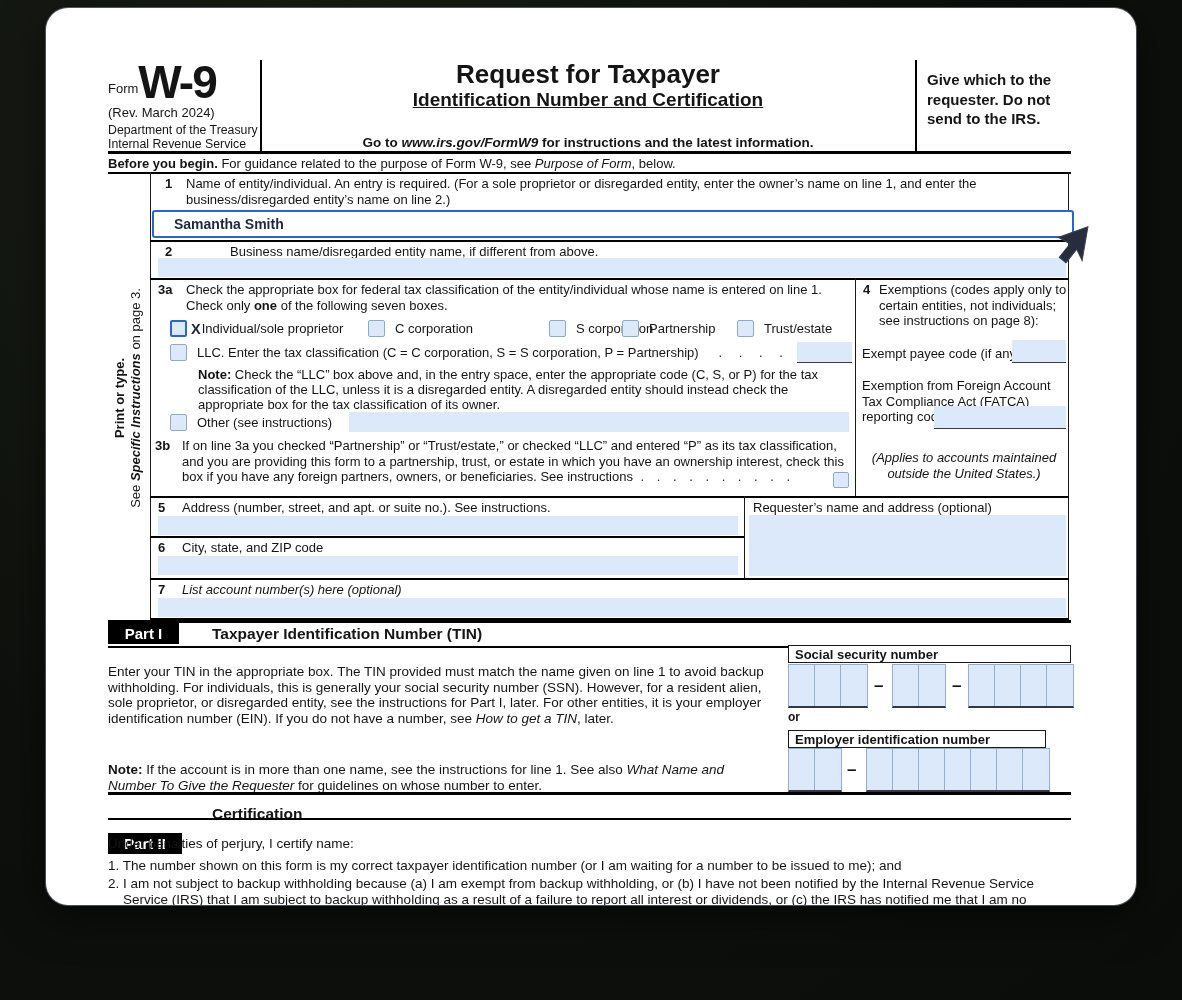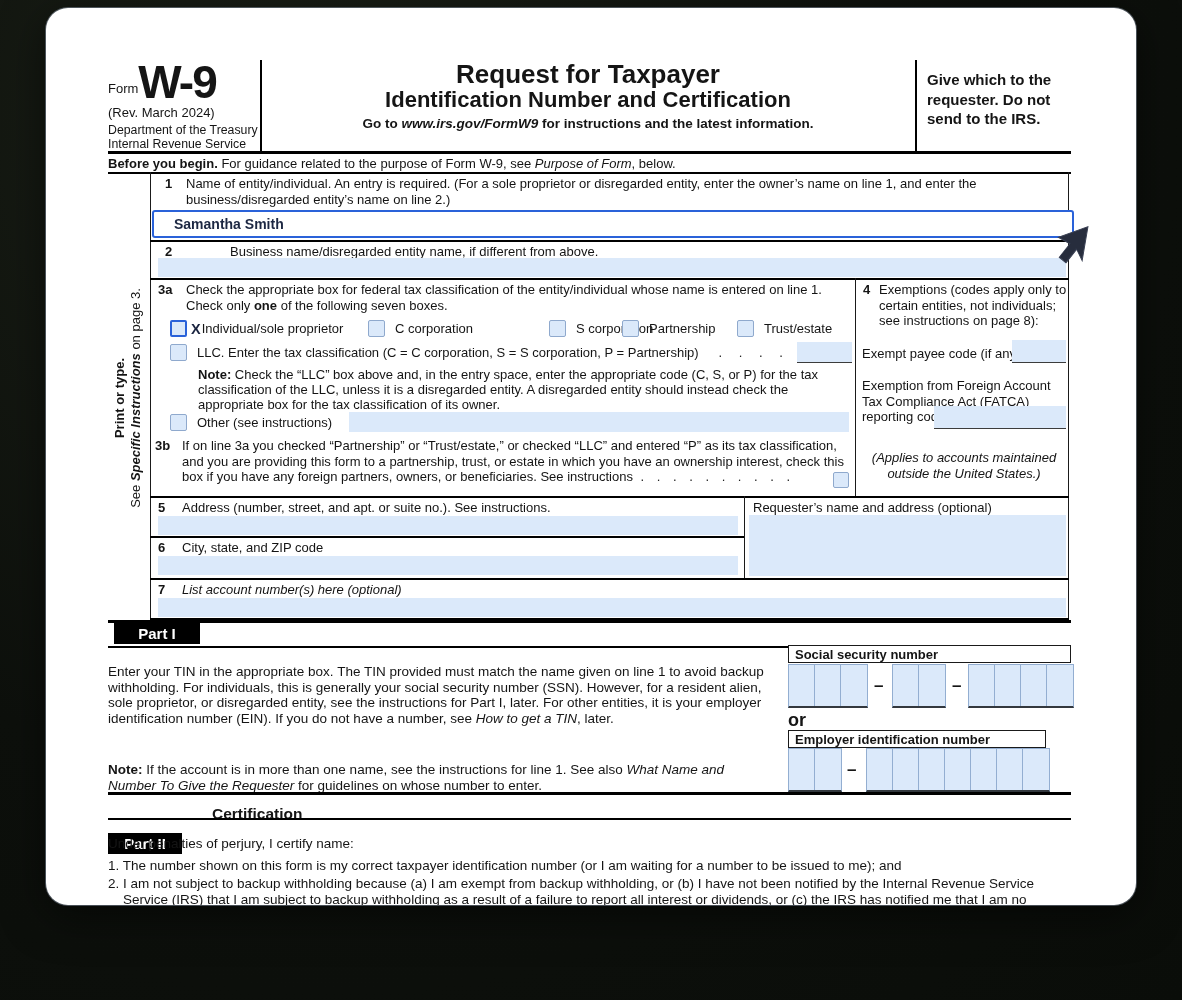--- a/index.html
+++ b/index.html
@@ -63,22 +63,22 @@
     </div>
     <div style="font-size:13px; margin-top:3px;">(Rev. March 2024)</div>
     <div style="font-size:12.3px; margin-top:3px;">Department of the Treasury</div>
     <div style="font-size:12.3px;">Internal Revenue Service</div>
   </div>
 
   <div class="abs" style="left:214px; top:52px; height:92px; border-left:2px solid #000;"></div>
 
   <div class="abs" style="left:216px; top:54px; width:652px; text-align:center;">
     <div style="font-size:26px; font-weight:bold; line-height:25px;">Request for Taxpayer</div>
-    <div style="font-size:22px; font-weight:bold; line-height:25px;">Identification Number and Certification</div>
-    <div style="font-size:13.5px; font-weight:bold; margin-top:4px;">
+    <div style="font-size:19px; font-weight:bold; line-height:25px;text-decoration:underline;">Identification Number and Certification</div>
+    <div style="font-size:13.5px; font-weight:bold; margin-top:23px;">
       <span>Go to </span><span class="i">www.irs.gov/FormW9</span><span> for instructions and the latest information.</span>
     </div>
   </div>
 
   <div class="abs" style="left:869px; top:52px; height:92px; border-left:2px solid #000;"></div>
 
   <div class="abs" style="left:881px; top:62px; width:145px; font-size:15px; font-weight:bold; line-height:19.5px;">Give which to the requester. Do not send to the IRS.</div>
 
   <div class="abs rule" style="left:62px; top:143px; width:963px; height:2.5px;"></div>
 
@@ -182,21 +182,22 @@
 
   <span class="abs num" style="left:112px; top:532px;">6</span>
   <div class="abs lbl" style="left:136px; top:532px; width:555px;">City, state, and ZIP code</div>
   <div class="abs field" style="left:112px; top:548px; width:580px; height:19px;"></div>
 
   <span class="abs num" style="left:112px; top:574px;">7</span>
   <div class="abs lbl" style="left:136px; top:574px; width:600px;font-style:italic;">List account number(s) here (optional)</div>
   <div class="abs field" style="left:112px; top:590px; width:908px; height:19px;"></div>
 
   <div class="abs rule" style="left:62px; top:612px; width:963px; height:2.5px;"></div>
-  <div class="abs badge" style="left:68px; top:615px; width:86px;">Part I</div>
+  <div class="abs badge" style="left:62px; top:615px; width:71px;">Part I</div>
+  <div class="abs sec-title" style="left:166px; top:617px;">Taxpayer Identification Number (TIN)</div>
   <div class="abs rule" style="left:62px; top:638px; width:963px; height:1.5px;"></div>
 
   <div class="abs para" style="left:62px; top:644px; width:664px;">
     <span>Enter your TIN in the appropriate box. The TIN provided must match the name given on line 1 to avoid backup withholding. For individuals, this is generally your social security number (SSN). However, for a resident alien, sole proprietor, or disregarded entity, see the instructions for Part I, later. For other entities, it is your employer identification number (EIN). If you do not have a number, see </span><span class="i">How to get a TIN</span><span>, later.</span>
   </div>
   <div class="abs para" style="left:62px; top:742px; width:664px;">
     <span class="b">Note:</span><span> If the account is in more than one name, see the instructions for line 1. See also </span><span class="i">What Name and Number To Give the Requester</span><span> for guidelines on whose number to enter.</span>
   </div>
 
   <div class="abs tin-label" style="left:742px; top:637px; width:283px;">Social security number</div>
@@ -211,21 +212,21 @@
       <div class="tin-cell"></div>
     </div>
   <span class="abs dash" style="left:906px; top:668px;">–</span>
   <div class="abs tin-group" style="left:922px; top:656px;">
       <div class="tin-cell"></div>
       <div class="tin-cell"></div>
       <div class="tin-cell"></div>
       <div class="tin-cell"></div>
     </div>
 
-  <span class="abs b" style="left:742px; top:702px; font-size:18px;">or</span>
+  <span class="abs b" style="left:742px; top:702px; font-size:12px;">or</span>
 
   <div class="abs tin-label" style="left:742px; top:722px; width:258px;">Employer identification number</div>
   <div class="abs tin-group" style="left:742px; top:740px;">
       <div class="tin-cell"></div>
       <div class="tin-cell"></div>
     </div>
   <span class="abs dash" style="left:801px; top:752px;">–</span>
   <div class="abs tin-group" style="left:820px; top:740px;">
       <div class="tin-cell"></div>
       <div class="tin-cell"></div>

